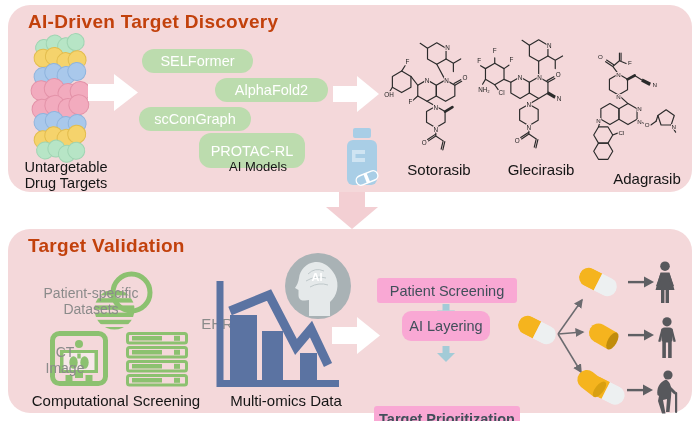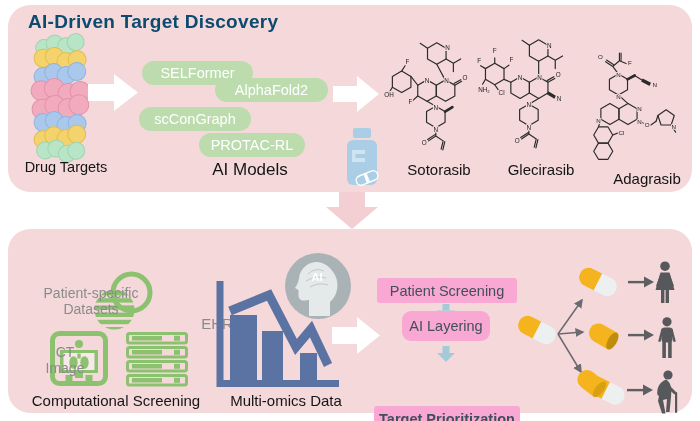--- a/index.html
+++ b/index.html
@@ -1,21 +1,21 @@
 <!DOCTYPE html>
 <html><head>
 <meta charset="utf-8">
 <style>
   html,body{margin:0;padding:0;background:#fff;}
   .stage{position:relative;width:700px;height:421px;background:#ffffff;font-family:"Liberation Sans",sans-serif;overflow:hidden;}
   .panel{position:absolute;background:#f4d8da;border-radius:22px;}
   .panel-top{left:8px;top:5px;width:684px;height:187px;}
   .panel-bottom{left:8px;top:229px;width:684px;height:184px;}
   .abs{position:absolute;}
-  .panel-title{position:absolute;left:20px;top:6px;color:#0c4a6e;font-size:19px;font-weight:bold;letter-spacing:.3px;}
+  .panel-title{position:absolute;left:20px;top:6px;color:#c2410c;font-size:19px;font-weight:bold;letter-spacing:.3px;}
   .model-box{position:absolute;background:#bcdcae;color:#ffffff;font-size:14.5px;border-radius:12px;display:flex;align-items:center;justify-content:center;}
   .black-label{position:absolute;color:#151515;font-size:14.5px;text-align:center;line-height:1.12;}
   .gray-label{position:absolute;color:#8b8b8b;font-size:14px;text-align:center;line-height:1.12;padding-left:35px;}
   .mol-label{position:absolute;color:#151515;font-size:15px;text-align:center;}
   .flow-box{position:absolute;background:#f9a8d4;color:#414f5a;font-size:14.5px;display:flex;align-items:center;justify-content:center;border-radius:3px;}
   .flow-box.bold{font-weight:bold;}
   svg{position:absolute;overflow:visible;}
   .bond{stroke:#2b2b2b;stroke-width:1.2;fill:none;stroke-linejoin:round;stroke-linecap:round;}
   .wedge{stroke:#2b2b2b;stroke-width:2.8;fill:none;stroke-linecap:round;}
   .atom{font-family:"Liberation Sans",sans-serif;font-size:6.5px;fill:#222;text-anchor:middle;paint-order:stroke;stroke:#f4d8da;stroke-width:2.2px;stroke-linejoin:round;}
@@ -74,40 +74,41 @@
       </g>
       <g transform="rotate(6 30 116)" fill="#b7e5c6" stroke="#9fd4b2">
         <circle cx="15" cy="116" r="8.5"></circle>
           <circle cx="26" cy="113" r="8.5"></circle>
           <circle cx="37" cy="117" r="8.5"></circle>
           <circle cx="46" cy="113" r="8.5"></circle>
       </g>
     </svg>
 
     <div class="black-label" style="left:2px;top:154px;width:112px;">
+      <div>Untargetable</div>
         <div>Drug Targets</div>
     </div>
 
     <svg style="left:80px;top:69px;" width="50" height="37" viewBox="0 0 50 37">
       <polygon points="0,10 26,10 26,0 50,18.5 26,37 26,27 0,27" fill="#ffffff"></polygon>
     </svg>
 
-    <div class="model-box" style="left:134px;top:44px;width:111px;height:24px;margin-top:12px;">
+    <div class="model-box" style="left:134px;top:44px;width:111px;height:24px;">
         <span>SELFormer</span>
       </div>
     <div class="model-box" style="left:207px;top:73px;width:113px;height:24px;">
         <span>AlphaFold2</span>
       </div>
     <div class="model-box" style="left:131px;top:102px;width:112px;height:24px;">
         <span>scConGraph</span>
       </div>
-    <div class="model-box" style="left:191px;top:128px;width:106px;height:24px;">
+    <div class="model-box" style="left:191px;top:128px;width:106px;height:35px;">
         <span>PROTAC-RL</span>
       </div>
-    <div class="black-label" style="left:196px;top:155px;width:92px;font-size:17px;">AI Models</div>
+    <div class="black-label" style="left:204px;top:155px;width:92px;font-size:13px;">AI Models</div>
 
     <svg style="left:325px;top:71px;" width="46" height="36" viewBox="0 0 46 36">
       <polygon points="0,10 24,10 24,0 46,18 24,36 24,26 0,26" fill="#ffffff"></polygon>
     </svg>
 
     <svg style="left:336px;top:122px;" width="36" height="62" viewBox="0 0 36 62">
       <rect x="9" y="1" width="18" height="10" rx="2" fill="#a9cee6"></rect>
       <rect x="3" y="13" width="30" height="45" rx="6" fill="#a9cee6"></rect>
       <rect x="8" y="23" width="13" height="4" fill="#cfe4f2"></rect>
       <rect x="8" y="31" width="13" height="4" fill="#cfe4f2"></rect>
@@ -198,20 +199,21 @@
     <div class="mol-label" style="left:391px;top:156px;width:80px;">Sotorasib</div>
     <div class="mol-label" style="left:490px;top:156px;width:86px;">Glecirasib</div>
     <div class="mol-label" style="left:594px;top:165px;width:90px;">Adagrasib</div>
   </div>
 
   <svg class="abs" style="left:326px;top:192px;" width="52" height="37" viewBox="0 0 52 37">
     <polygon points="13,0 39,0 39,15 52,15 26,37 0,15 13,15" fill="#f3cfd3"></polygon>
   </svg>
 
   <div class="panel panel-bottom">
+    <div class="panel-title">Target Validation</div>
 
     <svg style="left:84px;top:42px;" width="62" height="62" viewBox="0 0 62 62">
       <defs>
           <clipPath id="stripeClip">
             <circle cx="22.5" cy="38.5" r="20"></circle>
           </clipPath>
         </defs>
       <g clip-path="url(#stripeClip)" fill="#8cc170">
         <rect x="0" y="20" width="62" height="4.4"></rect>
           <rect x="0" y="27.2" width="62" height="4.4"></rect>

